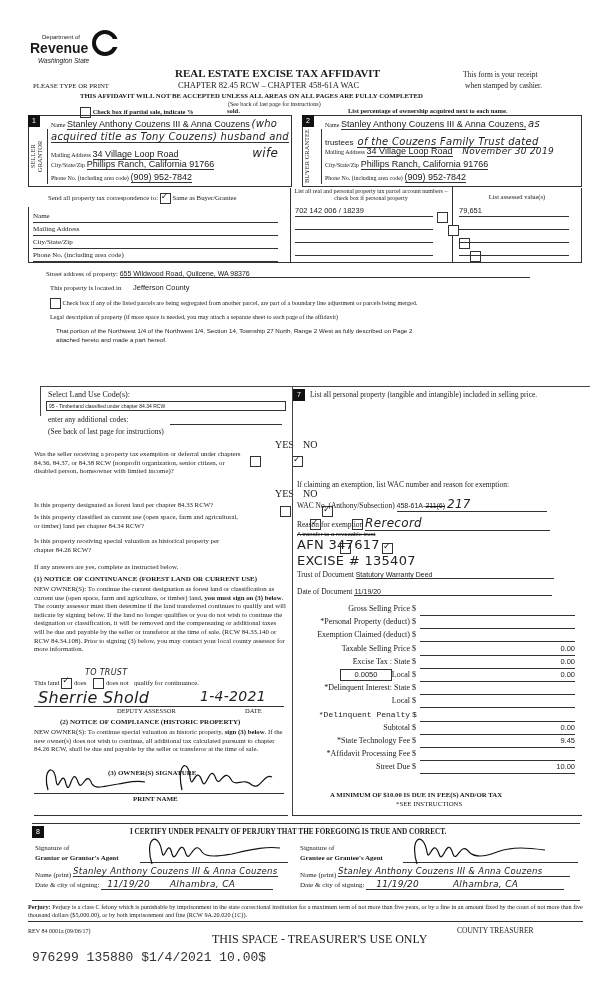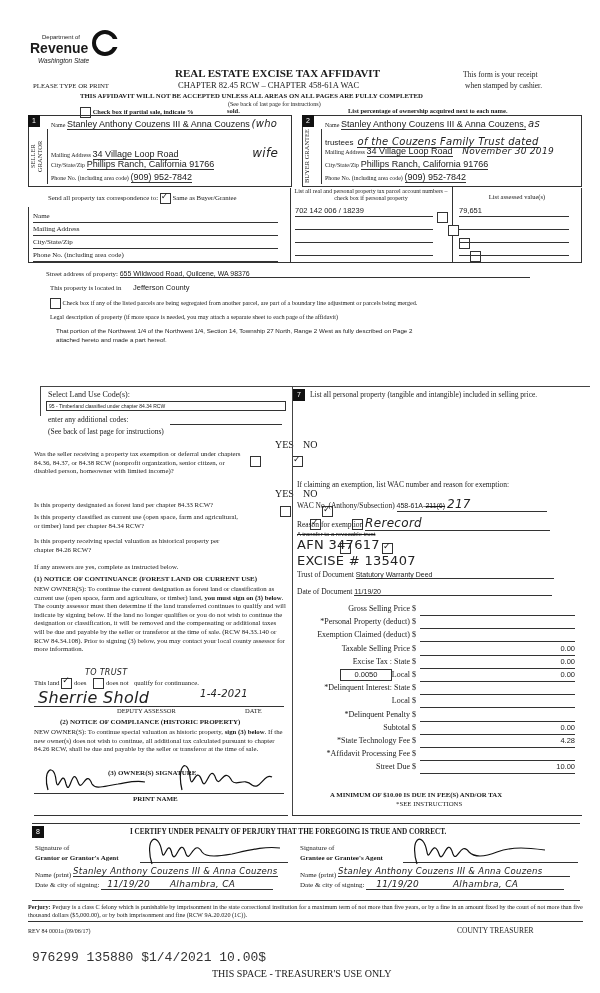--- a/index.html
+++ b/index.html
@@ -61,20 +61,21 @@
 <div class="abs box" style="left:28px;top:115px;width:262px;height:70px;">
   <div class="abs secnum" style="left:-1px;top:-1px;">1</div>
   <div class="abs" style="left:0;top:13px;width:18px;height:55px;border-right:1px solid #333;">
     <div class="vtext" style="height:55px;width:18px;">SELLER GRANTOR</div>
   </div>
   <div class="abs lbl" style="left:22px;top:2px;width:238px;">
     <span style="font-size:6px;">Name</span>
     <span class="val u">Stanley Anthony Couzens III &amp; Anna Couzens</span>
     <span class="hand" style="font-size:10px;">(who</span>
   </div>
+  <div class="abs hand u" style="left:22px;top:15px;width:238px;font-size:10px;">acquired title as Tony Couzens) husband and</div>
   <div class="abs lbl" style="left:22px;top:30px;width:238px;">
     <span style="font-size:6px;">Mailing Address</span>
     <span class="val u">34 Village Loop Road</span>
     <span class="hand" style="font-size:12px;margin-left:72px;">wife</span>
   </div>
   <div class="abs lbl" style="left:22px;top:43px;width:238px;">
     <span style="font-size:6px;">City/State/Zip</span>
     <span class="val u">Phillips Ranch, California 91766</span>
   </div>
   <div class="abs lbl" style="left:22px;top:56px;width:238px;">
@@ -189,21 +190,21 @@
 <div class="abs q" style="left:34px;top:678px;">
   <span>This land</span>
   <span class="cb checked"></span>
   <span>does</span>
   &nbsp;&nbsp;
   <span class="cb"></span>
   <span>does not</span>
   &nbsp;&nbsp;<span>qualify for continuance.</span>
 </div>
 <div class="abs hand" style="left:38px;top:688px;font-size:16px;">Sherrie Shold</div>
-<div class="abs hand" style="left:200px;top:688px;font-size:10px;">1-4-2021</div>
+<div class="abs hand" style="left:200px;top:688px;font-size:14px;">1-4-2021</div>
 <div class="abs" style="left:34px;top:706px;width:250px;height:1px;background:#333;"></div>
 <div class="abs" style="left:117px;top:707px;font-size:6.5px;">DEPUTY ASSESSOR</div>
 <div class="abs" style="left:245px;top:707px;font-size:6.5px;">DATE</div>
 
 
 <div class="abs" style="left:60px;top:718px;font-size:7px;font-weight:bold;">(2) NOTICE OF COMPLIANCE (HISTORIC PROPERTY)</div>
 <div class="abs q" style="left:34px;top:728px;width:252px;line-height:8.6px;">
   <span>NEW OWNER(S): To continue special valuation as historic property,</span>
   <b>sign (3) below</b><span>. If the new owner(s) does not wish to continue, all additional tax calculated pursuant to chapter 84.26 RCW, shall be due and payable by the seller or transferor at the time of sale.</span>
 </div>
@@ -282,34 +283,34 @@
     <div class="money-row" style="top: 683.2px;">
       <span class="ml">*Delinquent Interest: State</span>
       <span class="md">$</span>
       <span class="mv"></span>
     </div>
     <div class="money-row" style="top: 696.4px;">
       <span class="ml">Local</span>
       <span class="md">$</span>
       <span class="mv"></span>
     </div>
-    <div class="money-row" style="top: 709.6px;">
+    <div class="money-row" style="top: 709.6px; font-family: Liberation Mono, monospace;">
       <span class="ml">*Delinquent Penalty</span>
       <span class="md">$</span>
       <span class="mv"></span>
     </div>
     <div class="money-row" style="top: 722.8px;">
       <span class="ml">Subtotal</span>
       <span class="md">$</span>
       <span class="mv">0.00</span>
     </div>
     <div class="money-row" style="top: 736px;">
       <span class="ml">*State Technology Fee</span>
       <span class="md">$</span>
-      <span class="mv">4.28</span>
+      <span class="mv">9.45</span>
     </div>
     <div class="money-row" style="top: 749.2px;">
       <span class="ml">*Affidavit Processing Fee</span>
       <span class="md">$</span>
       <span class="mv"></span>
     </div>
     <div class="money-row" style="top: 762.4px;">
       <span class="ml">Street Due</span>
       <span class="md">$</span>
       <span class="mv">10.00</span>
@@ -361,18 +362,18 @@
     <span class="hand" style="font-size:9px;margin-left:32px;">Alhambra, CA</span>
   </span>
 </div>
 
 
 <div class="abs" style="left:28px;top:903px;width:555px;font-size:6.2px;line-height:8px;border-bottom:1px solid #333;padding-bottom:2px;">
   <b>Perjury:</b>
   <span>Perjury is a class C felony which is punishable by imprisonment in the state correctional institution for a maximum term of not more than five years, or by a fine in an amount fixed by the court of not more than five thousand dollars ($5,000.00), or by both imprisonment and fine (RCW 9A.20.020 (1C)).</span>
 </div>
 <div class="abs" style="left:28px;top:928px;font-size:6px;">REV 84 0001a (09/06/17)</div>
-<div class="abs" style="left:212px;top:968px;font-size:10px;">THIS SPACE - TREASURER'S USE ONLY</div>
+<div class="abs" style="left:212px;top:932px;font-size:12px;">THIS SPACE - TREASURER'S USE ONLY</div>
 <div class="abs" style="left:457px;top:926px;font-size:7.5px;">COUNTY TREASURER</div>
 <div class="abs" style="left:32px;top:950px;font-size:13px;font-family:'Liberation Mono', monospace;color:#333;">976299 135880 $1/4/2021 10.00$</div>
 
 
 
 
 </body></html>

